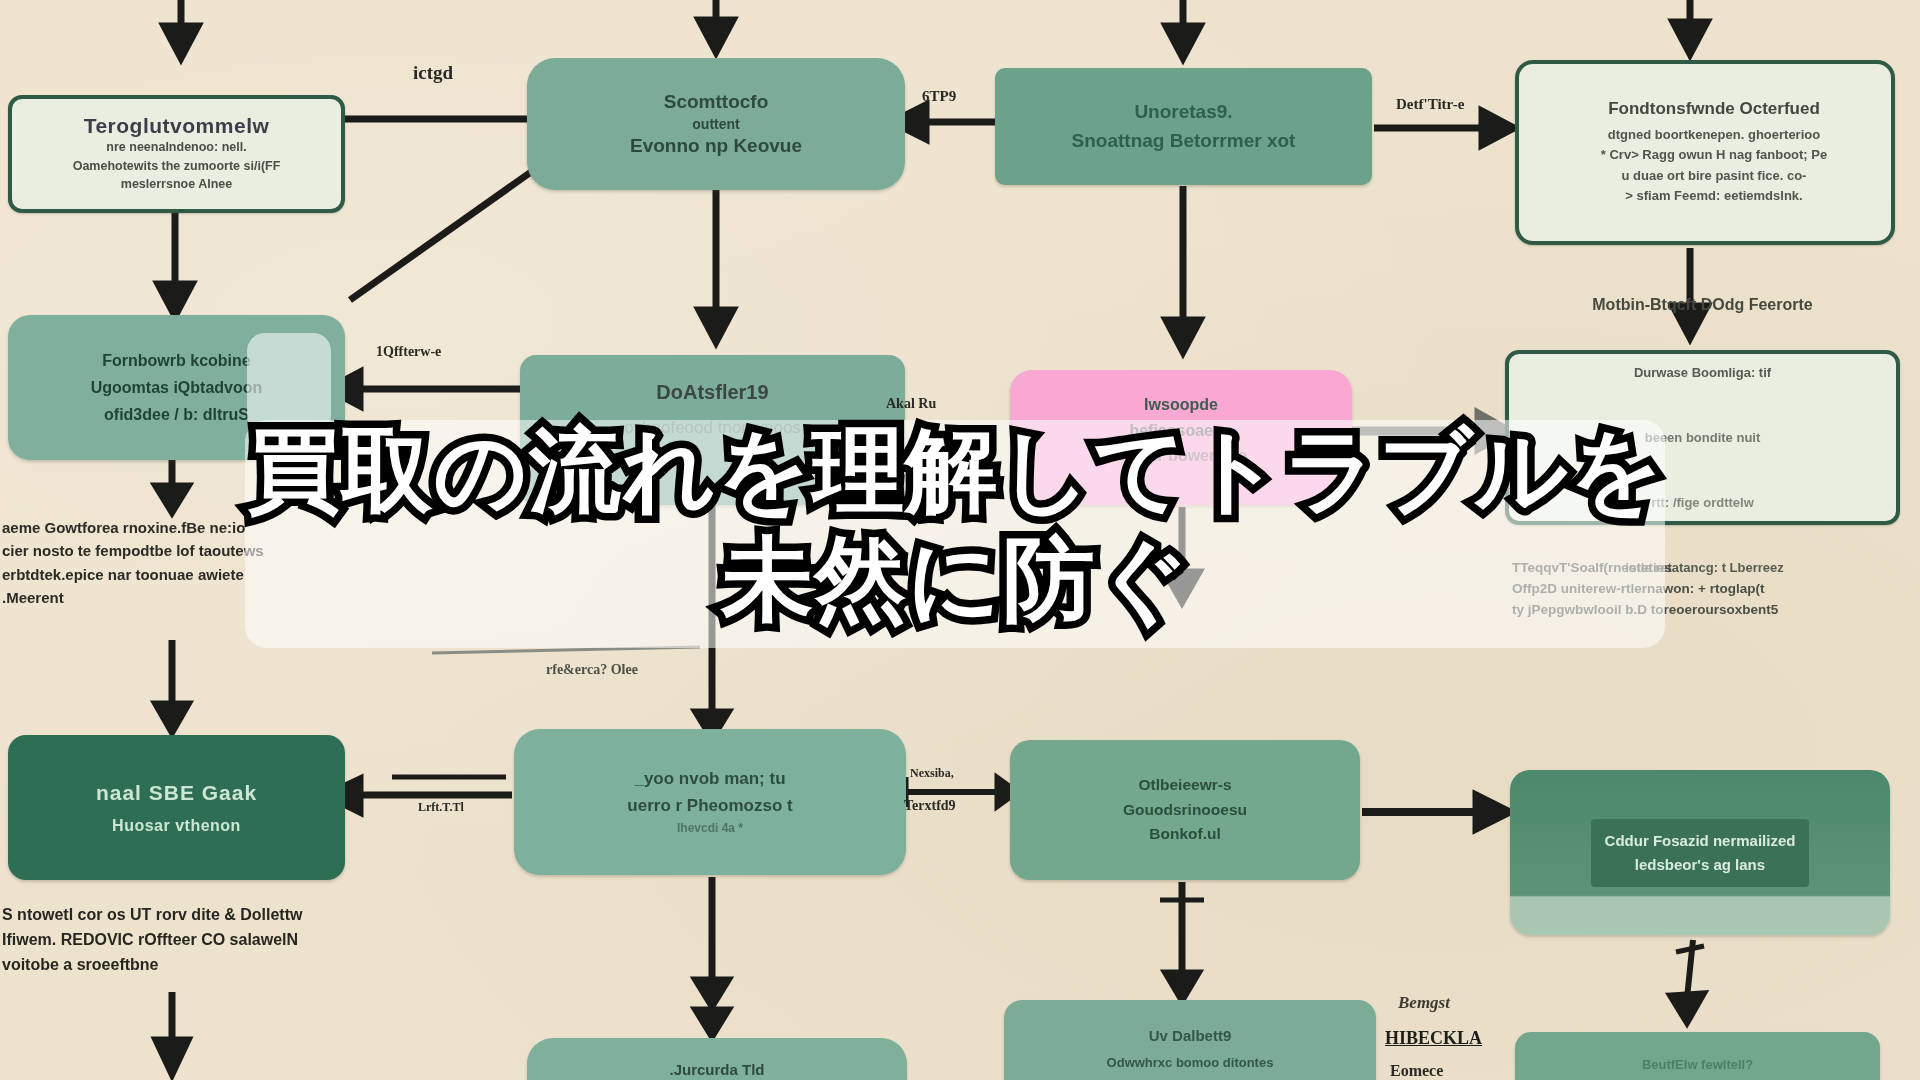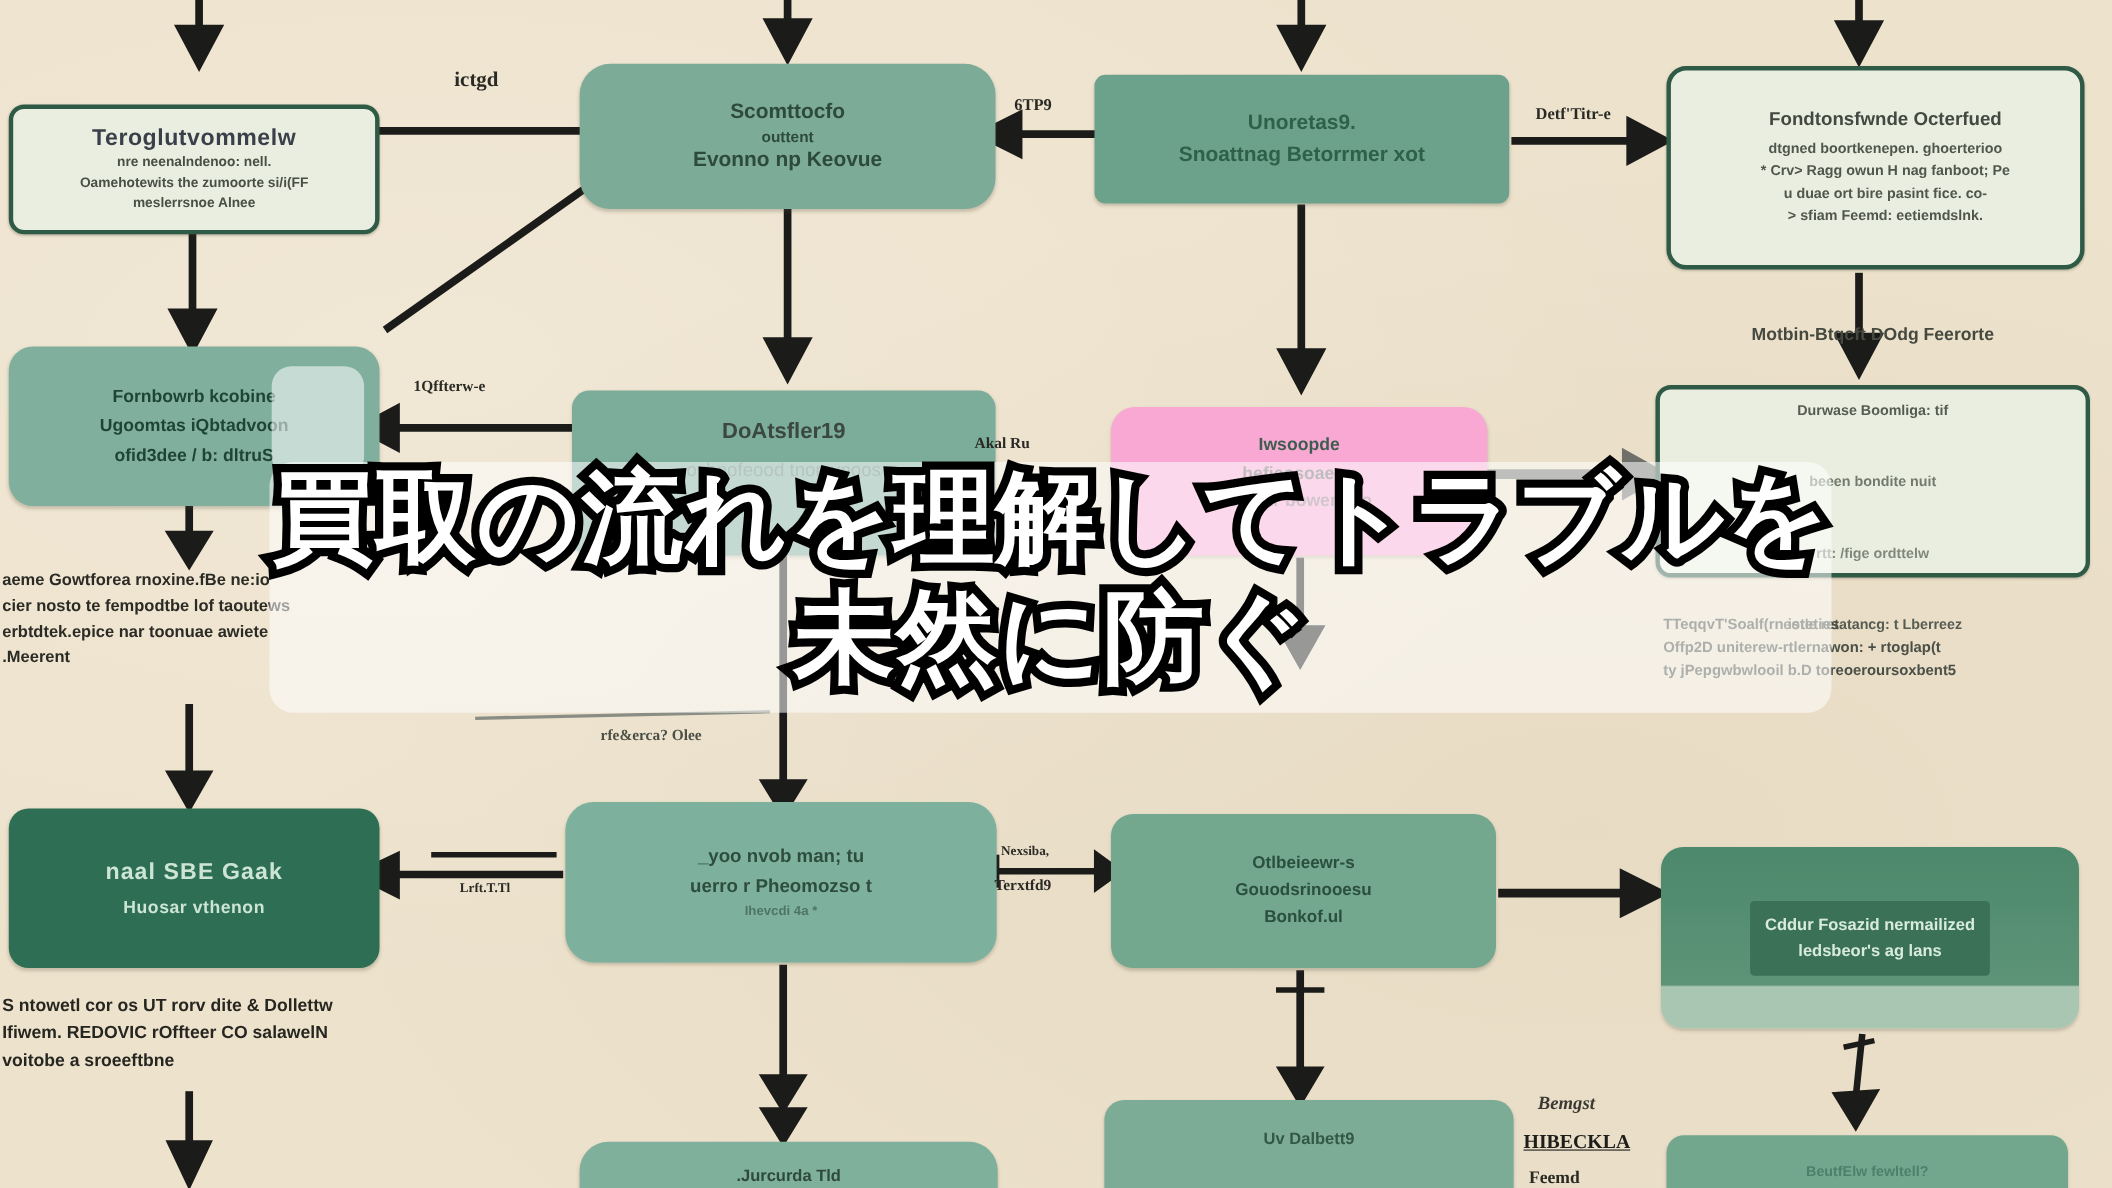--- a/index.html
+++ b/index.html
@@ -263,40 +263,41 @@
   </div>
 
   <div class="box teal box-m" style="left:527px;top:1038px;width:380px;height:42px;">
     <div class="lines">
         <div class="ln">.Jurcurda Tld</div>
       </div>
   </div>
   <div class="box teal box-n" style="left:1004px;top:1000px;width:372px;height:80px;">
     <div class="lines">
         <div class="ln">Uv Dalbett9</div>
+        <div class="ln">Odwwhrxc bomoo ditontes</div>
       </div>
   </div>
   <div class="box teal box-o" style="left:1515px;top:1032px;width:365px;height:48px;">
     <div class="lines">
         <div class="ln">BeutfElw fewltell?</div>
       </div>
   </div>
 
   <div class="elabel" style="left:413px;top:62px;font-size:19px;">ictgd</div>
   <div class="elabel" style="left:922px;top:88px;font-size:15px;">6TP9</div>
   <div class="elabel" style="left:1396px;top:96px;font-size:15px;">Detf'Titr-e</div>
   <div class="elabel" style="left:376px;top:344px;font-size:14px;">1Qffterw-e</div>
   <div class="elabel" style="left:886px;top:396px;font-size:14px;">Akal Ru</div>
   <div class="elabel" style="left:546px;top:662px;font-size:14px;color:#4b4f46;">rfe&amp;erca? Olee</div>
   <div class="elabel" style="left:910px;top:766px;font-size:12px;">Nexsiba,</div>
   <div class="elabel" style="left:904px;top:798px;font-size:14px;">Terxtfd9</div>
   <div class="elabel" style="left:418px;top:800px;font-size:12px;">Lrft.T.Tl</div>
   <div class="elabel" style="left:1398px;top:993px;font-size:17px;font-style:italic;color:#3b3b34;">Bemgst</div>
   <div class="elabel" style="left:1385px;top:1028px;font-size:18px;text-decoration:underline;color:#1d1d1a;">HIBECKLA</div>
-  <div class="elabel" style="left:1390px;top:1062px;font-size:16px;color:#2a2a24;">Feemd</div>
+  <div class="elabel" style="left:1390px;top:1062px;font-size:16px;color:#2a2a24;">Eomece</div>
 
   <div class="band" style="left:247px;top:333px;width:84px;height:100px;border-radius:18px;"></div>
   <div class="band" style="left:245px;top:420px;width:1420px;height:228px;"></div>
 
   <div id="jp-title">
     <div>買取の流れを理解してトラブルを</div>
     <div>未然に防ぐ</div>
   </div>
 
 </div>

